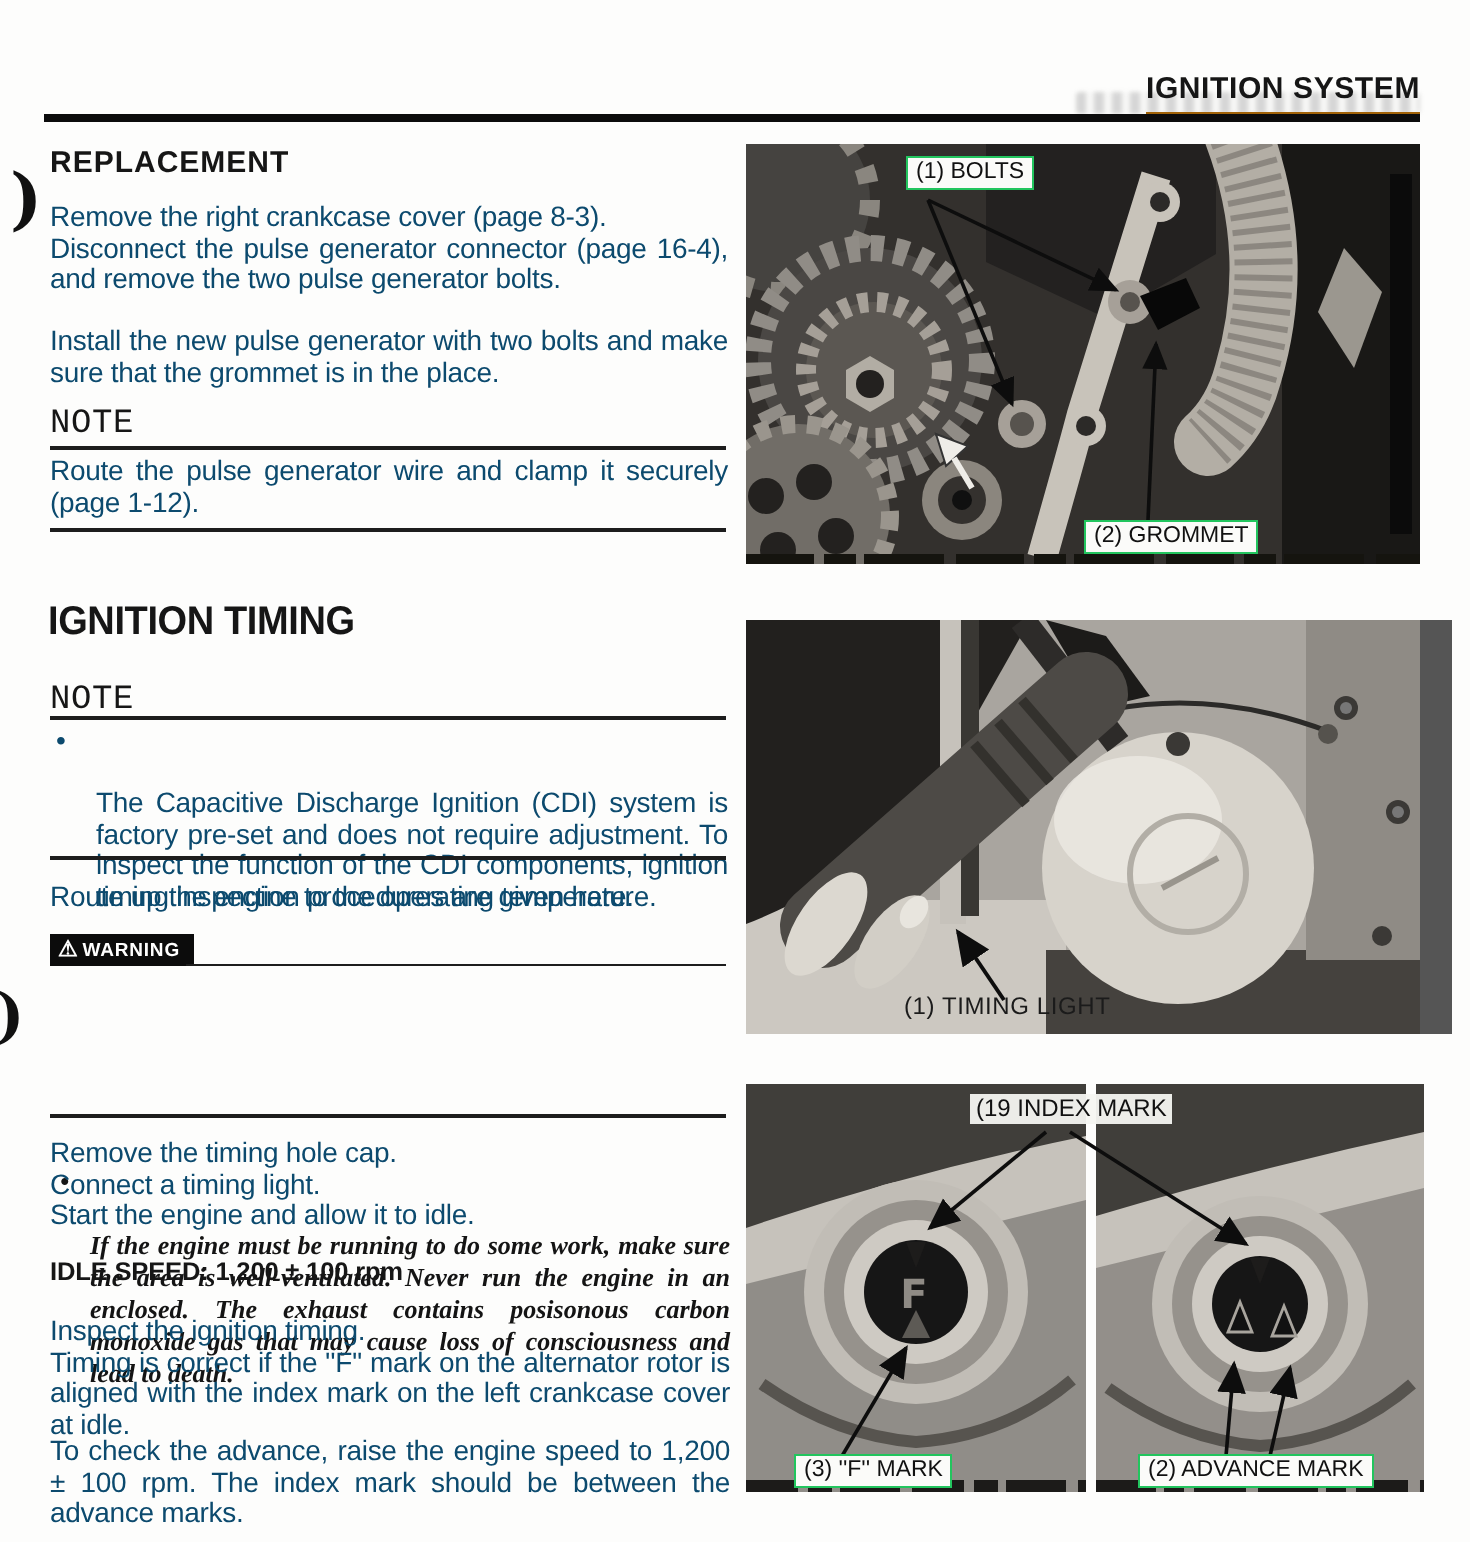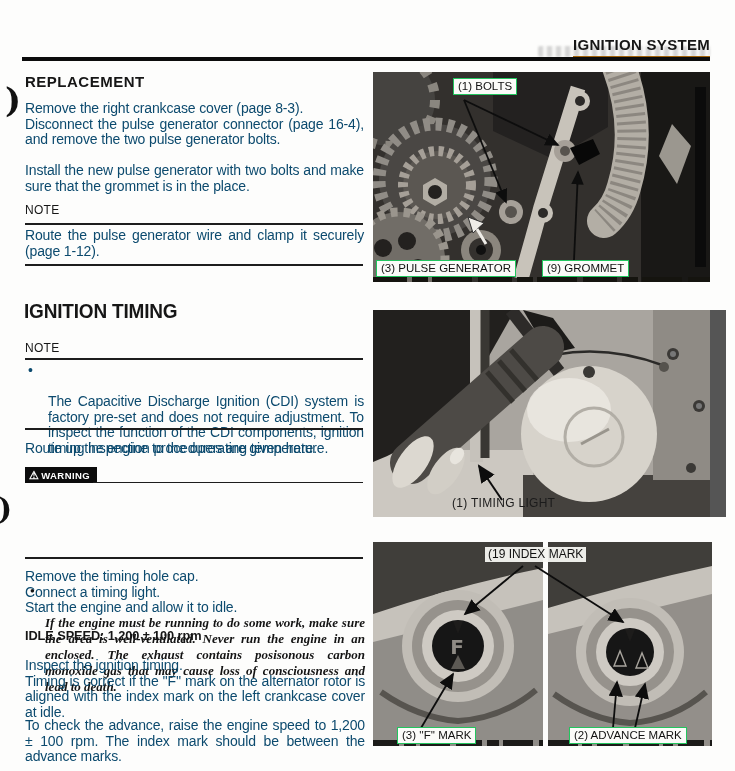--- a/index.html
+++ b/index.html
@@ -16,21 +16,21 @@
   .hdr-title{
     font-size:15px;font-weight:bold;letter-spacing:.3px;
     border-bottom:2px solid #a16207;padding-bottom:3px;
   }
   .bar-top{height:4px;background:#0c0c0c;}
   .h2{font-size:15px;font-weight:bold;letter-spacing:.5px;}
   .h1{
     font-size:20px;font-weight:bold;letter-spacing:-.2px;
     transform:scaleX(.95);transform-origin:left center;white-space:nowrap;
   }
-  .note-label{font-size:12px;letter-spacing:.3px;}
+  .note-label{font-size:17px;letter-spacing:.3px;font-family:Liberation Mono, monospace;}
   .bullet-row{padding-left:23px;position:relative;}
   .bullet-row .bullet{position:absolute;left:3px;top:0;}
   .hook{
     font-family:"DejaVu Serif",serif;font-weight:bold;color:#111;
     font-size:34px;line-height:1;
   }
   .warn-badge{
     background:#0c0c0c;color:#fff;font-size:9.5px;font-weight:bold;
     letter-spacing:.4px;height:16px;display:flex;align-items:center;
     padding:0 7px 0 4px;gap:2px;
@@ -162,22 +162,21 @@
         <line x1="91" y1="28" x2="133" y2="130" stroke="#0d0d0d" stroke-width="1.8" marker-end="url(#ah1)"></line>
       </g>
       <line x1="201" y1="188" x2="205" y2="100" stroke="#0d0d0d" stroke-width="1.8" marker-end="url(#ah1)"></line>
       <g>
         <polygon points="95,145 111,151 100,161" fill="#efede8" stroke="#333" stroke-width="1"></polygon>
         <line x1="104" y1="157" x2="113" y2="172" stroke="#efede8" stroke-width="3"></line>
       </g>
       <line x1="0" y1="207.5" x2="337" y2="207.5" stroke="#15140f" stroke-width="5" stroke-dasharray="34 5 16 4 40 6"></line>
     </svg>
     <div class="plabel" style="left:80px;top:6px;">(1) BOLTS</div>
-    <div class="plabel" style="left:3px;top:188px;">(3) PULSE GENERATOR</div>
-    <div class="plabel" style="left:169px;top:188px;">(9) GROMMET</div>
+    <div class="plabel" style="left:169px;top:188px;">(2) GROMMET</div>
   </div>
 
   <div class="fig" style="left:373px;top:310px;width:337px;height:207px;padding-left:16px;">
     <svg width="337" height="207" viewBox="0 0 337 207">
       <defs>
         <marker id="ah2" orient="auto" markerWidth="10" markerHeight="9" refX="8" refY="4">
           <path d="M0,0 L9,4 L0,8 Z" fill="#0d0d0d"></path>
         </marker>
       </defs>
       <rect width="337" height="207" fill="#a9a59f"></rect>

